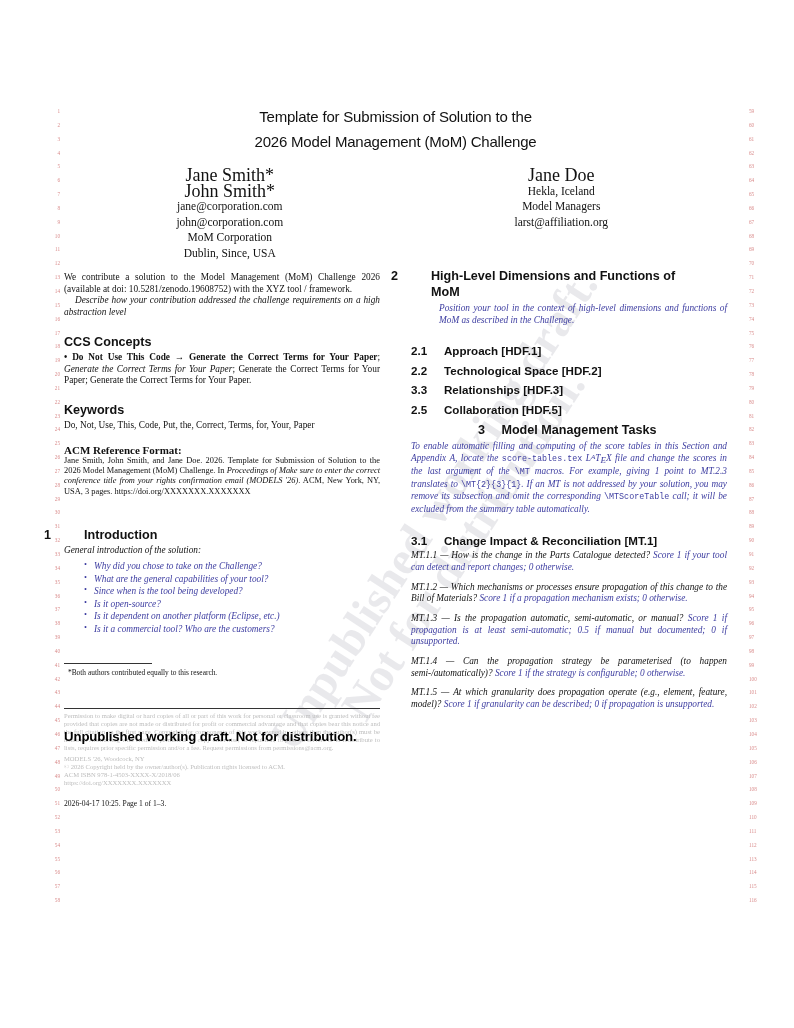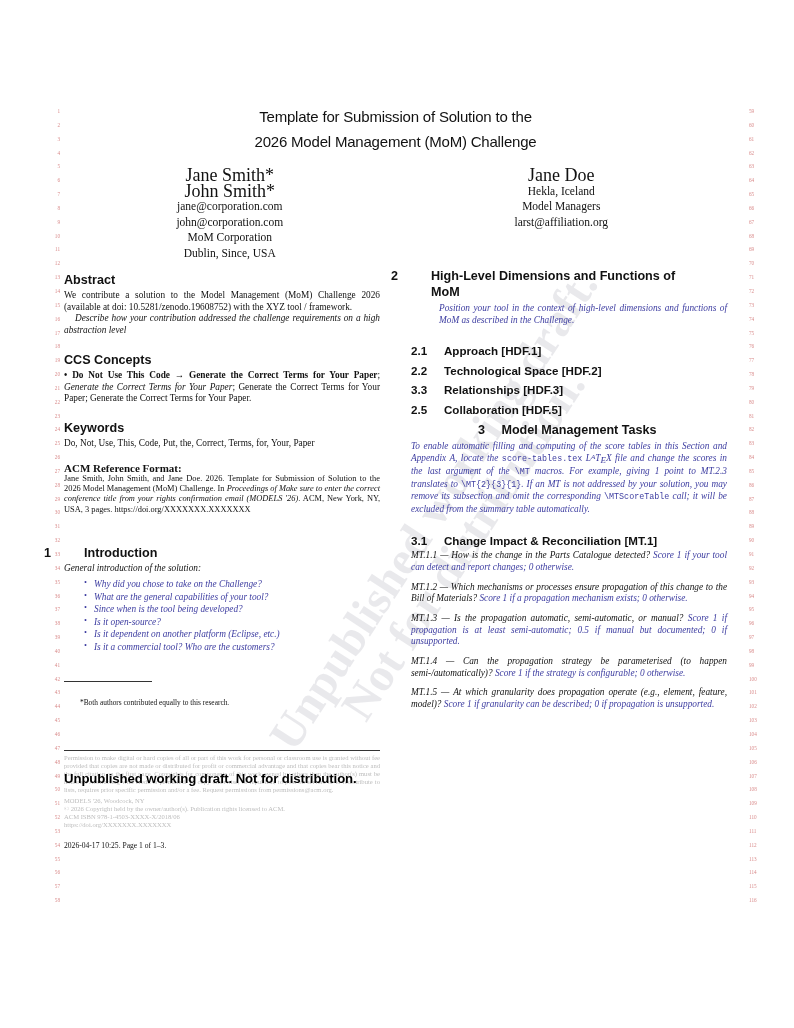--- a/index.html
+++ b/index.html
@@ -63,21 +63,21 @@
   .mono{font-family:"Liberation Mono",monospace;font-size:8.4px;font-style:normal;margin-top:28px;}
   ul.bullets{margin:3px 0 0 0;padding:0 0 0 30px;list-style:none;}
   ul.bullets li{position:relative;font-size:9.3px;line-height:12.6px;
                 color:#3c3ca0;font-style:italic;}
   ul.bullets li::before{content:"\2022";position:absolute;left:-10px;top:-1px;
                         font-size:8px;color:#3c3ca0;}
   .spacer12{height:12px;}
   .spacer15{height:15px;}
   
   .fn-rule{width:88px;height:1px;background:#333;margin:0 0 4px 0;}
-  .fn{font-size:7.4px;line-height:9.6px;color:#111;margin:16px;}
+  .fn{font-size:7.4px;line-height:9.6px;color:#111;margin:4px;}
   .cp-rule{width:316px;height:1px;background:#333;margin:0;}
   .copyright-wrap{position:relative;margin-top:3px;}
   .cp{font-size:6.6px;line-height:8.1px;color:#bdbdbd;margin:0;text-align:justify;}
   .cp.blk{margin-top:2px;}
   .draftline{
     position:absolute;left:0;top:18px;width:316px;
     font-family:"Liberation Sans",sans-serif;font-weight:bold;
     font-size:13.2px;color:#000;line-height:14px;letter-spacing:-0.1px;
   }
   .footer{font-size:7.6px;color:#111;margin-top:12px;}
@@ -235,21 +235,20 @@
         <div class="nm">Jane Doe</div>
         <div>Hekla, Iceland</div>
         <div>Model Managers</div>
         <div>larst@affiliation.org</div>
       </div>
     </div>
   </div>
 
   <div class="col col-left" style="top:272px;">
 
-    <h2 class="sec">Abstract</h2>
     <p class="body">We contribute a solution to the Model Management (MoM) Challenge 2026 (available at doi: 10.5281/zenodo.19608752) with the XYZ tool / framework.</p>
     <p class="body ind blue">Describe how your contribution addressed the challenge requirements on a high abstraction level</p>
 
     <div class="spacer15"></div>
 
     <h2 class="sec">CCS Concepts</h2>
     <p class="body"><span class="bd">•</span> <span class="bd">Do Not Use This Code</span> <span class="bd">→</span> <span class="bd">Generate the Correct Terms for Your Paper</span>; <span class="it">Generate the Correct Terms for Your Paper</span>; <span>Generate the Correct Terms for Your Paper; Generate the Correct Terms for Your Paper.</span></p>
 
     <div class="spacer15"></div>
 

